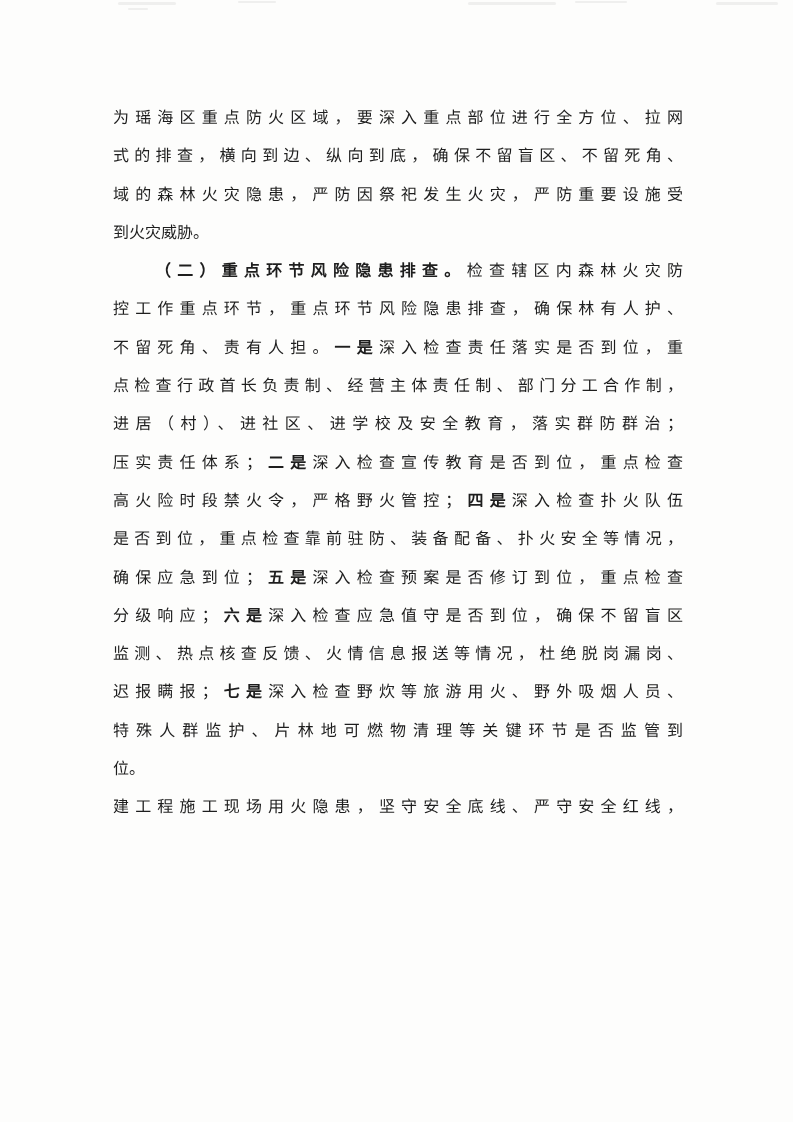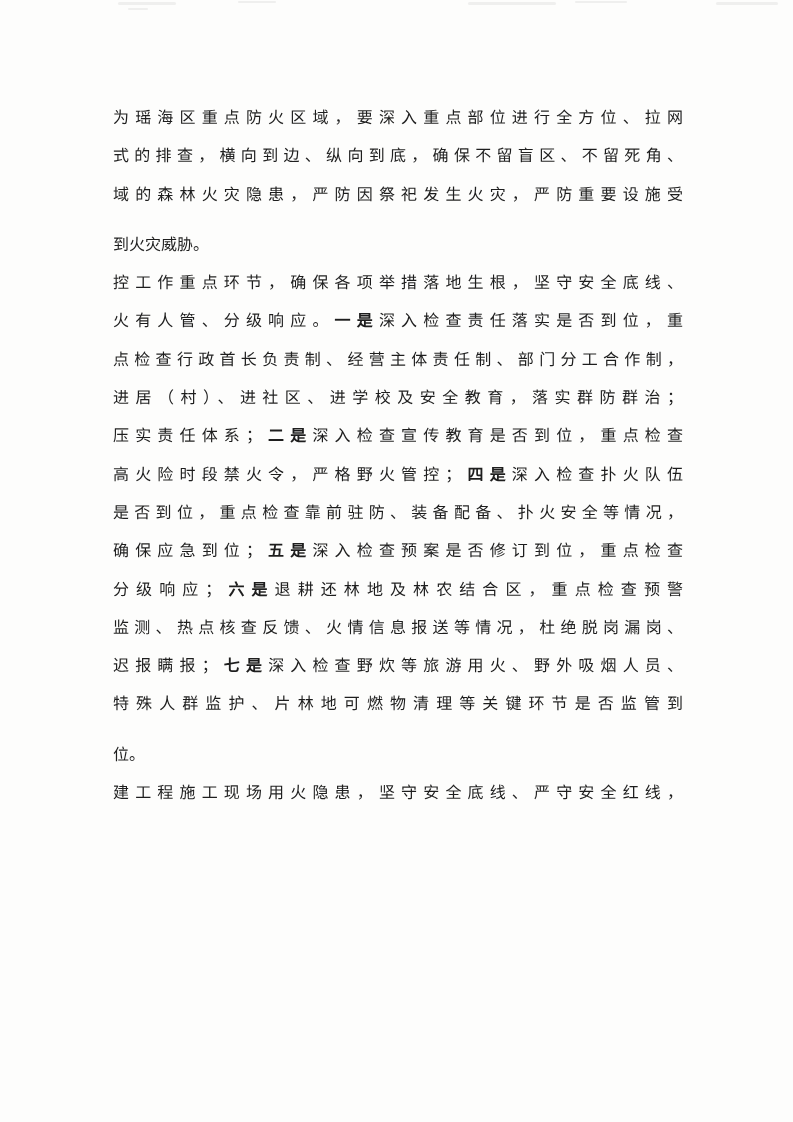--- a/index.html
+++ b/index.html
@@ -38,21 +38,20 @@
   }
   .line {
     text-align: justify;
     text-align-last: justify;
     text-justify: inter-character;
     white-space: nowrap;
     height: 38.3px;
   }
   .line.no-stretch {
     text-align-last: left;
-    margin-top: 12px;
   }
   .line.indent {
     text-indent: 42px;
   }
   .seg.bold {
     font-weight: bold;
   }
 </style>
 </head>
 <body>
@@ -64,28 +63,29 @@
       <div class="smudge" style="left: 468px; top: 2px; width: 88px; height: 3px;"></div>
       <div class="smudge" style="left: 575px; top: 1px; width: 52px; height: 2px;"></div>
       <div class="smudge" style="left: 716px; top: 2px; width: 62px; height: 3px;"></div>
       <div class="smudge" style="left: 128px; top: 8px; width: 20px; height: 2px;"></div>
     </div>
   <div class="text-column" id="text-column">
       <div class="line"><span class="seg">为瑶海区重点防火区域，要深入重点部位进行全方位、拉网</span></div>
       <div class="line"><span class="seg">式的排查，横向到边、纵向到底，确保不留盲区、不留死角、</span></div>
       <div class="line"><span class="seg">域的森林火灾隐患，严防因祭祀发生火灾，严防重要设施受</span></div>
       <div class="line no-stretch"><span class="seg">到火灾威胁。</span></div>
-      <div class="line"><span class="seg">控工作重点环节，确保各项举措落地生根，坚守安全底线、</span></div>
-      <div class="line"><span class="seg">火有人管、分级响应。</span><span class="seg bold">一是</span><span class="seg">深入检查责任落实是否到位，重</span></div>
+      <div class="line indent"><span class="seg bold">（二）重点环节风险隐患排查。</span><span class="seg">检查辖区内森林火灾防</span></div>
+      <div class="line"><span class="seg">控工作重点环节，重点环节风险隐患排查，确保林有人护、</span></div>
+      <div class="line"><span class="seg">不留死角、责有人担。</span><span class="seg bold">一是</span><span class="seg">深入检查责任落实是否到位，重</span></div>
       <div class="line"><span class="seg">点检查行政首长负责制、经营主体责任制、部门分工合作制，</span></div>
       <div class="line"><span class="seg">进居（村）、进社区、进学校及安全教育，落实群防群治；</span></div>
       <div class="line"><span class="seg">压实责任体系；</span><span class="seg bold">二是</span><span class="seg">深入检查宣传教育是否到位，重点检查</span></div>
       <div class="line"><span class="seg">高火险时段禁火令，严格野火管控；</span><span class="seg bold">四是</span><span class="seg">深入检查扑火队伍</span></div>
       <div class="line"><span class="seg">是否到位，重点检查靠前驻防、装备配备、扑火安全等情况，</span></div>
       <div class="line"><span class="seg">确保应急到位；</span><span class="seg bold">五是</span><span class="seg">深入检查预案是否修订到位，重点检查</span></div>
-      <div class="line"><span class="seg">分级响应；</span><span class="seg bold">六是</span><span class="seg">退耕还林地及林农结合区，重点检查预警</span></div>
+      <div class="line"><span class="seg">分级响应；</span><span class="seg bold">六是</span><span class="seg">深入检查应急值守是否到位，确保不留盲区</span></div>
       <div class="line"><span class="seg">监测、热点核查反馈、火情信息报送等情况，杜绝脱岗漏岗、</span></div>
       <div class="line"><span class="seg">迟报瞒报；</span><span class="seg bold">七是</span><span class="seg">深入检查野炊等旅游用火、野外吸烟人员、</span></div>
       <div class="line"><span class="seg">特殊人群监护、片林地可燃物清理等关键环节是否监管到</span></div>
       <div class="line no-stretch"><span class="seg">位。</span></div>
       <div class="line"><span class="seg">建工程施工现场用火隐患，坚守安全底线、严守安全红线，</span></div>
     </div>
 </div>
 
 </body></html>

